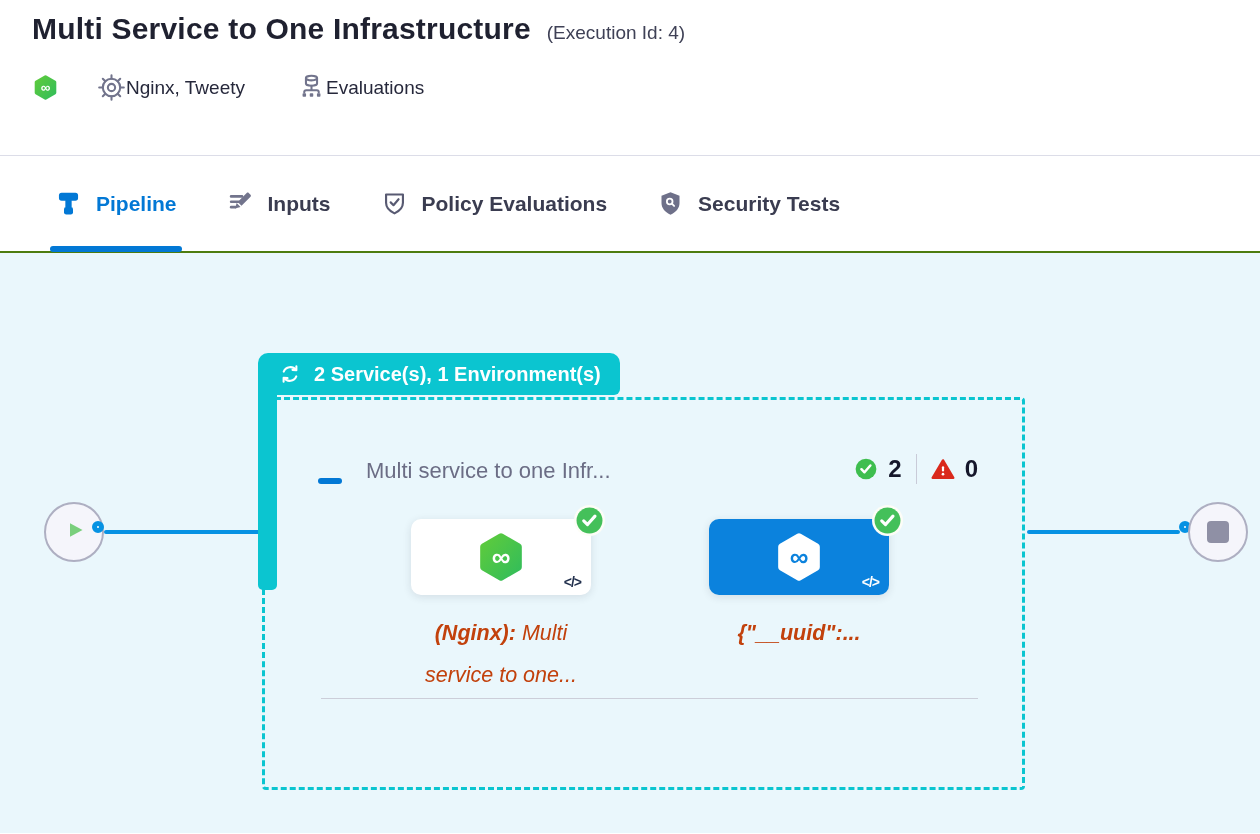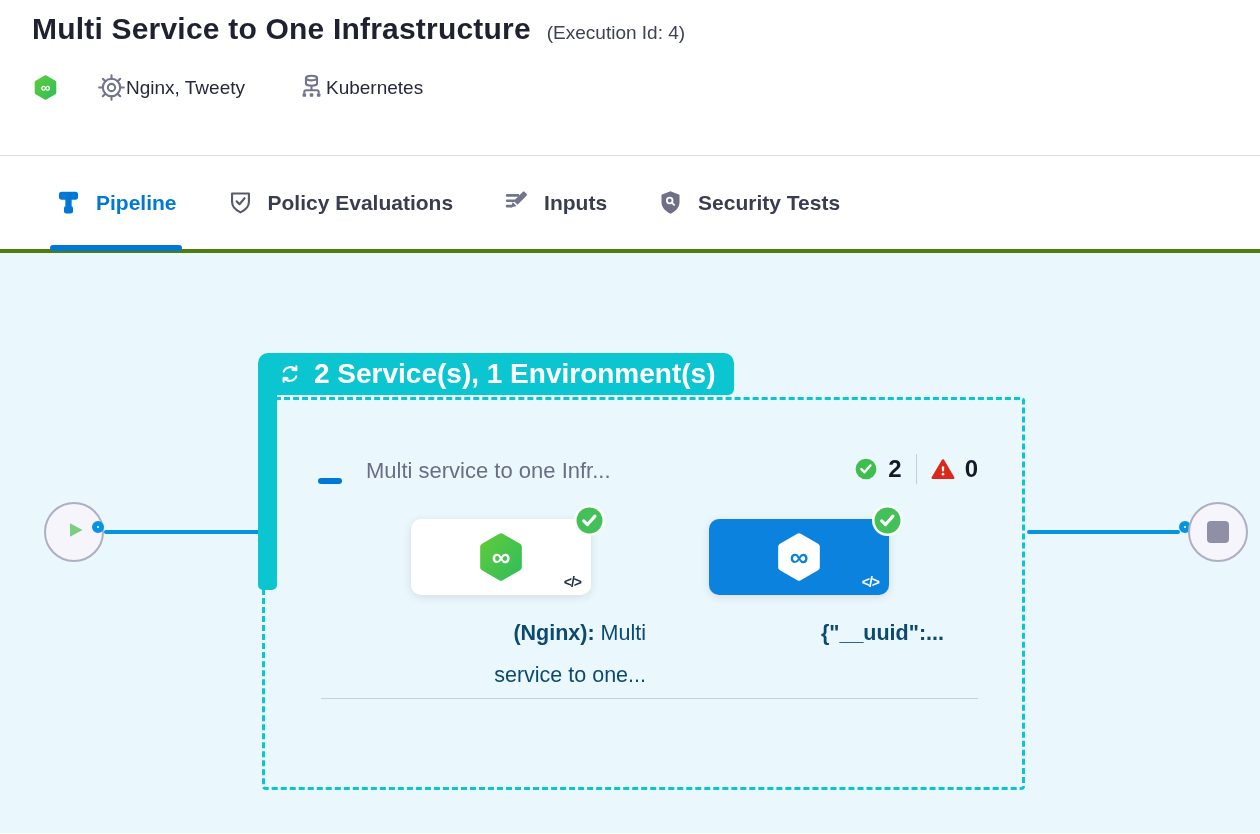--- a/index.html
+++ b/index.html
@@ -12,42 +12,42 @@
   .page-title { font-size:30px; font-weight:700; color:#1f2130; letter-spacing:.2px; }
   .exec-id { font-size:19px; font-weight:400; color:#3f4156; }
   .meta-row { display:flex; align-items:center; margin-top:27px; }
   .meta-row .logo { width:27px; height:27px; }
   .meta-group { display:flex; align-items:center; gap:0; }
   .meta-label { font-size:19px; color:#26283b; }
   .gap1 { width:38px; } .gap2 { width:52px; }
   .meta-icon { width:29px; height:29px; }
 
   
-  .tabbar { height:97px; background:#fff; border-bottom:4px solid #4d7c0f;
+  .tabbar { height:97px; background:#fff; border-bottom:2px solid #4d7c0f;
     display:flex; align-items:center; padding:0 0 0 55px; gap:50px; }
   .tab { position:relative; height:97px; display:flex; align-items:center; gap:14px;
     font-size:21px; font-weight:600; color:#3a3c50; cursor:pointer; }
   .tab .ticon { width:27px; height:27px; flex:none; }
   .tab.active { color:#0278d5; }
   .tab.active::after { content:""; position:absolute; left:-5px; right:-5px; bottom:0;
     height:6px; border-radius:4px; background:#0278d5; }
 
   
   .canvas { position:relative; width:1260px; height:580px; background:#eaf7fc; }
   .abs { position:absolute; }
 
   .node-circle { width:60px; height:60px; border-radius:50%; background:#f5f5fb;
     border:2px solid #aeafc2; display:flex; align-items:center; justify-content:center; }
   .stop-square { width:22px; height:22px; border-radius:4px; background:#8f90a5; }
   .edge { height:4px; background:#0792e3; border-radius:2px; }
   .port { width:12px; height:12px; background:#fff; border:5px solid #0792e3; border-radius:50%; }
 
   .stage-badge { left:258px; top:100px; height:42px; padding:0 19px; z-index:4;
     display:flex; align-items:center; gap:11px; background:#0bc5d0;
-    border-radius:10px 10px 6px 0; color:#fff; font-size:28px; font-weight:600; white-space:nowrap; }
+    border-radius:10px 10px 6px 0; color:#fff; font-size:20px; font-weight:600; white-space:nowrap; }
   .stage-strip { left:258px; top:142px; width:19px; height:195px; background:#0bc5d0;
     border-radius:0 0 5px 5px; z-index:3; }
   .stage-box { left:262px; top:144px; width:763px; height:393px; z-index:2;
     border:3px dashed #0bc5d0; border-radius:4px; }
 
   .stage-header { position:absolute; left:53px; right:44px; top:50px; height:34px;
     display:flex; align-items:flex-end; }
   .collapse-minus { width:24px; height:6px; border-radius:3px; background:#0278d5; flex:none; cursor:pointer; }
   .stage-title { margin-left:24px; font-size:22px; font-weight:500; color:#6b6d85; }
   .stage-counts { margin-left:auto; display:flex; align-items:center; gap:10px;
@@ -60,22 +60,22 @@
   .svc-card.white { background:#fff; }
   .svc-card.blue { background:#0b82dd; }
   .svc-card .hex { position:absolute; left:50%; top:50%; transform:translate(-50%,-50%);
     width:56px; height:56px; }
   .svc-card .code { position:absolute; right:10px; bottom:5px; font-size:14px;
     font-weight:700; letter-spacing:-1px; }
   .svc-card.white .code { color:#22304d; }
   .svc-card.blue .code { color:#fff; }
   .svc-check { position:absolute; right:-14px; top:-14px; width:31px; height:31px; }
 
-  .cell-label { position:absolute; top:212px; width:290px; text-align:right;
-    font-size:21.5px; color:#0c4a6e; line-height:42px; }
+  .cell-label { position:absolute; top:212px; width:290px; text-align:center;
+    font-size:21.5px; color:#c2410c; line-height:42px;font-style:italic; }
   .cell-label .b { font-weight:700; }
   .cells-divider { left:56px; top:298px; width:657px; height:1px; background:#ccced9; }
   .max-conc { position:absolute; right:50px; top:312px; font-size:21px; font-weight:700; color:#6b6d85; }
 </style>
 </head>
 <body>
 
 <div class="header">
   <div class="title-row">
     <span class="page-title">Multi Service to One Infrastructure</span>
@@ -110,55 +110,55 @@
       <span class="meta-icon">
         <svg viewBox="0 0 24 24" width="29" height="29" fill="none" stroke="#72748c" stroke-width="1.7" stroke-linecap="round" stroke-linejoin="round">
           <ellipse cx="12" cy="4.2" rx="4.6" ry="1.9"></ellipse>
           <path d="M7.4 4.2v4.4c0 1 2.1 1.9 4.6 1.9s4.6-.9 4.6-1.9V4.2"></path>
           <path d="M12 10.5v3M6 16.2v-.4c0-.9.7-1.6 1.6-1.6h8.8c.9 0 1.6.7 1.6 1.6v.4"></path>
           <rect x="4.6" y="16.8" width="2.9" height="2.9" rx=".6" fill="#72748c" stroke="none"></rect>
           <rect x="10.55" y="16.8" width="2.9" height="2.9" rx=".6" fill="#72748c" stroke="none"></rect>
           <rect x="16.5" y="16.8" width="2.9" height="2.9" rx=".6" fill="#72748c" stroke="none"></rect>
         </svg>
       </span>
-      <span class="meta-label">Kubernetes</span>
+      <span class="meta-label">Evaluations</span>
     </div>
   </div>
 </div>
 
 <div class="tabbar">
   <div class="tab active">
     <span class="ticon">
       <svg viewBox="0 0 24 24" width="27" height="27" fill="#0278d5">
         <rect x="3.5" y="2.5" width="17" height="7" rx="2.4"></rect>
         <rect x="9.2" y="7.5" width="5.6" height="9" rx="2"></rect>
         <rect x="8" y="15" width="8" height="6.8" rx="2"></rect>
       </svg>
     </span>
     <span>Pipeline</span>
-  </div>
-  <div class="tab">
-    <span class="ticon">
-      <svg viewBox="0 0 24 24" width="27" height="27" fill="none" stroke="#585a72" stroke-width="1.9" stroke-linejoin="round" stroke-linecap="round">
-        <path d="M4.5 4h15v7.4c0 4.5-2.9 7.3-7.5 9.4-4.6-2.1-7.5-4.9-7.5-9.4z"></path>
-        <path d="M8.6 11l2.5 2.5 4.5-5.3"></path>
-      </svg>
-    </span>
-    <span>Policy Evaluations</span>
   </div>
   <div class="tab">
     <span class="ticon">
       <svg viewBox="0 0 24 24" width="27" height="27" fill="#72748c">
         <rect x="2.5" y="4.5" width="12" height="2.3" rx="1.1"></rect>
         <rect x="2.5" y="9.3" width="9" height="2.3" rx="1.1"></rect>
         <rect x="2.5" y="14.1" width="6" height="2.3" rx="1.1"></rect>
         <path d="M20.9 4.3l-1.6-1.6c-.5-.5-1.3-.5-1.8 0l-8 8 3.4 3.4 8-8c.5-.5.5-1.3 0-1.8zM8.6 11.6l-1.5 4.9 4.9-1.5z"></path>
       </svg>
     </span>
     <span>Inputs</span>
+  </div>
+  <div class="tab">
+    <span class="ticon">
+      <svg viewBox="0 0 24 24" width="27" height="27" fill="none" stroke="#585a72" stroke-width="1.9" stroke-linejoin="round" stroke-linecap="round">
+        <path d="M4.5 4h15v7.4c0 4.5-2.9 7.3-7.5 9.4-4.6-2.1-7.5-4.9-7.5-9.4z"></path>
+        <path d="M8.6 11l2.5 2.5 4.5-5.3"></path>
+      </svg>
+    </span>
+    <span>Policy Evaluations</span>
   </div>
   <div class="tab">
     <span class="ticon">
       <svg viewBox="0 0 24 24" width="27" height="27">
         <path d="M12 2l8 3v6.5c0 4.8-3.2 8-8 10.5-4.8-2.5-8-5.7-8-10.5V5z" fill="#6e7089"></path>
         <circle cx="11.3" cy="10.2" r="2.5" fill="none" stroke="#fff" stroke-width="1.6"></circle>
         <path d="M13.2 12.2l2 2" stroke="#fff" stroke-width="1.6" stroke-linecap="round"></path>
       </svg>
     </span>
     <span>Security Tests</span>

